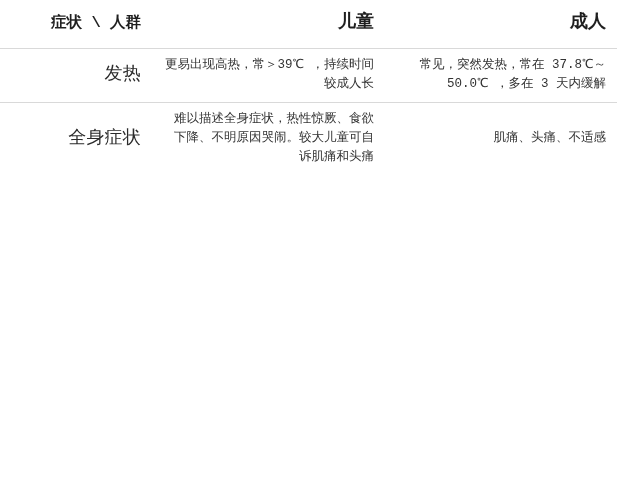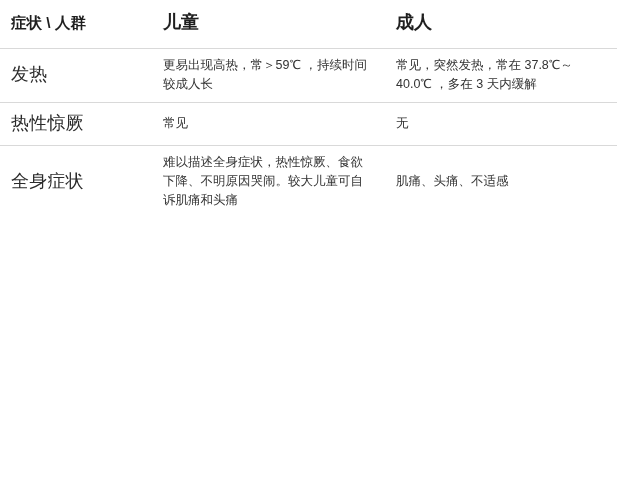--- a/index.html
+++ b/index.html
@@ -26,24 +26,25 @@
     table-layout: fixed;
   }
   table.cmp col.c0 { width: 152px; }
   table.cmp col.c1 { width: 233px; }
   table.cmp col.c2 { width: 232px; }
 
   table.cmp th, table.cmp td {
     border-top: 1px solid #d9d9d9;
     border-bottom: 1px solid #d9d9d9;
     vertical-align: middle;
-    text-align: left;
+    text-align: right;
     padding: 7px 11px;
     box-sizing: border-box;
     line-height: 1.55;
+    font-family: Liberation Mono, monospace;
   }
   table.cmp thead th {
     border-top: none;
     border-bottom: 1px solid #d9d9d9;
     font-size: 18px;
     font-weight: bold;
     color: #1f1f1f;
     padding: 9px 11px 11px 11px;
   }
   table.cmp thead th.head-left {
@@ -79,33 +80,24 @@
       <tr>
         <th class="head-left">症状 \ 人群</th>
         <th>儿童</th>
         <th>成人</th>
       </tr>
     </thead>
     <tbody>
       <tr>
         <td class="rowlabel">发热</td>
         <td>
-            <span class="cellwrap">更易出现高热，常＞59℃ ，持续时间较成人长</span>
+            <span class="cellwrap">更易出现高热，常＞39℃ ，持续时间较成人长</span>
           </td>
         <td>
-            <span class="cellwrap">常见，突然发热，常在 37.8℃～40.0℃ ，多在 3 天内缓解</span>
-          </td>
-      </tr>
-      <tr>
-        <td class="rowlabel">热性惊厥</td>
-        <td>
-            <span class="cellwrap">常见</span>
-          </td>
-        <td>
-            <span class="cellwrap">无</span>
+            <span class="cellwrap">常见，突然发热，常在 37.8℃～50.0℃ ，多在 3 天内缓解</span>
           </td>
       </tr>
       <tr>
         <td class="rowlabel">全身症状</td>
         <td>
             <span class="cellwrap">难以描述全身症状，热性惊厥、食欲下降、不明原因哭闹。较大儿童可自诉肌痛和头痛</span>
           </td>
         <td>
             <span class="cellwrap">肌痛、头痛、不适感</span>
           </td>

